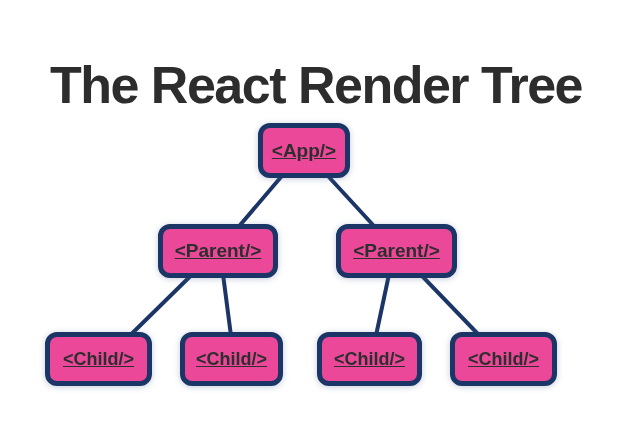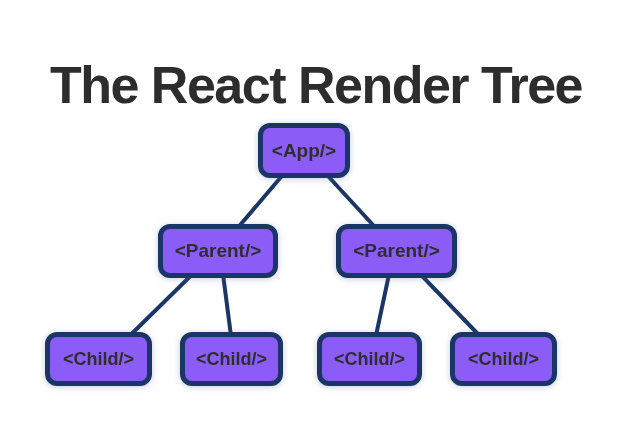--- a/index.html
+++ b/index.html
@@ -35,29 +35,30 @@
     height: 436px;
   }
   .edges-svg line {
     stroke: #1b3666;
     stroke-width: 4;
     stroke-linecap: round;
   }
   .node {
     position: absolute;
     box-sizing: border-box;
-    background: #8b5cf6;
+    background: #ec4899;
     border: 5px solid #1b3666;
     border-radius: 12px;
     display: flex;
     align-items: center;
     justify-content: center;
     font-weight: bold;
     color: #2e2e2e;
     box-shadow: 0 1px 6px rgba(90, 110, 150, 0.35);
+    text-decoration: underline;
   }
   .node-app     { left: 258px; top: 123px; width:  92px; height: 55px; font-size: 19px; }
   .node-parent-left  { left: 158px; top: 224px; width: 120px; height: 54px; font-size: 19px; }
   .node-parent-right { left: 336px; top: 224px; width: 121px; height: 54px; font-size: 19px; }
   .node-child-1 { left:  45px; top: 332px; width: 107px; height: 54px; font-size: 18px; }
   .node-child-2 { left: 180px; top: 332px; width: 103px; height: 54px; font-size: 18px; }
   .node-child-3 { left: 317px; top: 332px; width: 105px; height: 54px; font-size: 18px; }
   .node-child-4 { left: 450px; top: 332px; width: 107px; height: 54px; font-size: 18px; }
 </style>
 </head>

